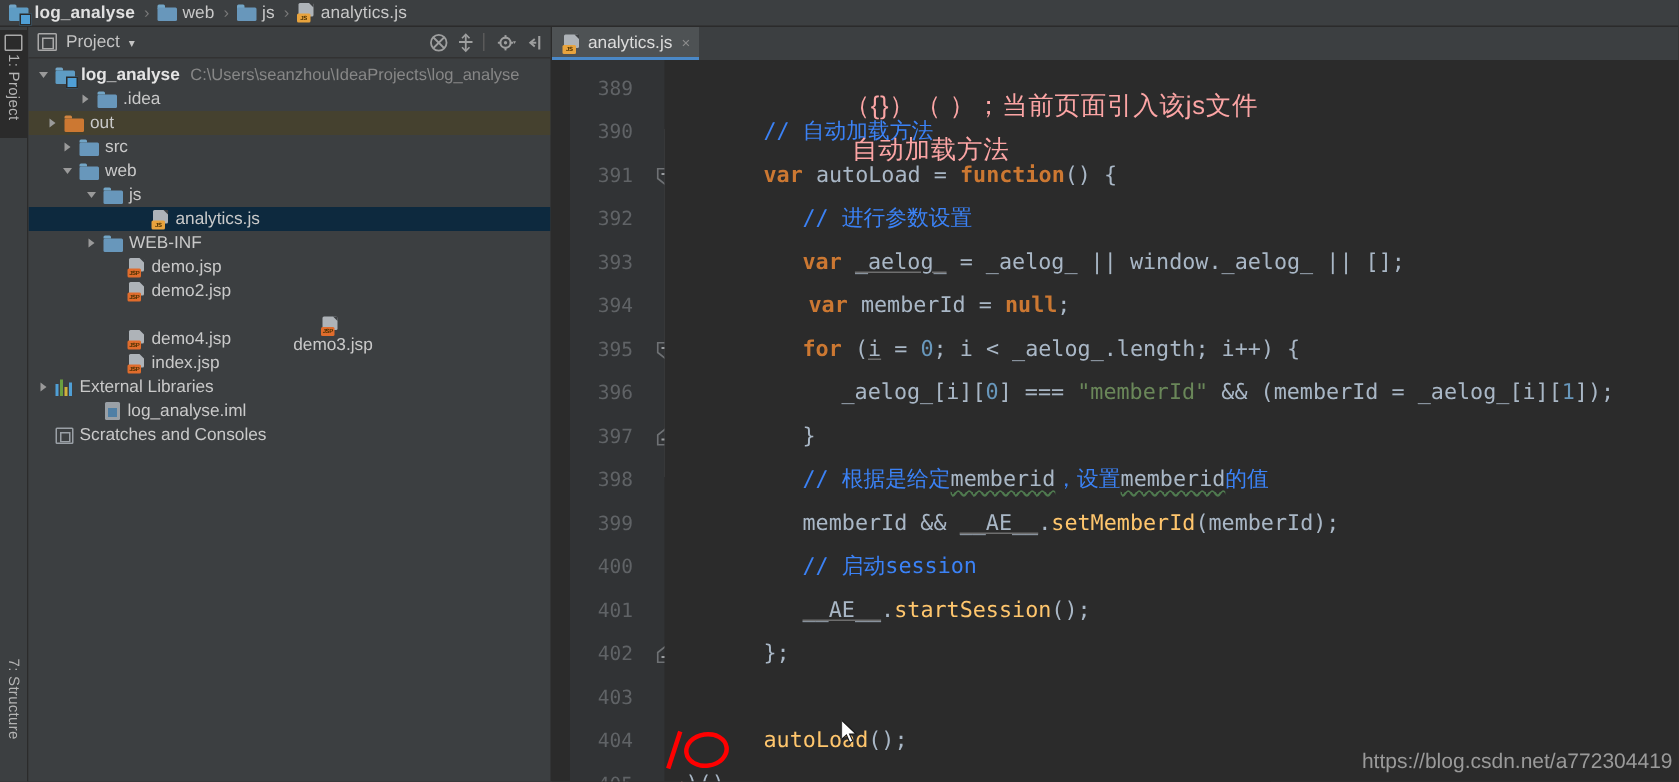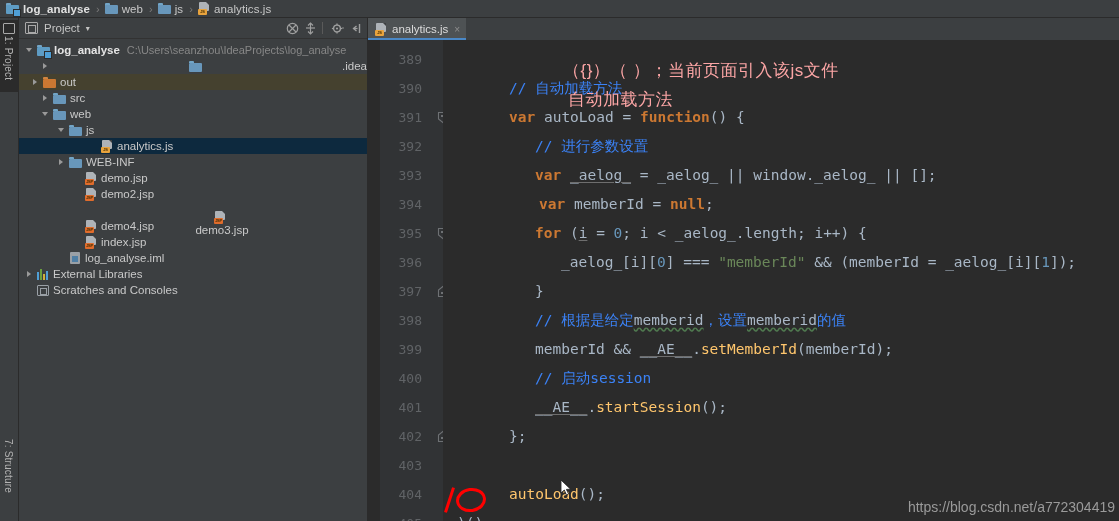--- a/index.html
+++ b/index.html
@@ -275,21 +275,21 @@
           <span class="arrow d"></span>
           <span style="display: flex; align-items: center;">
             <span class="ico ico-folder module">
               <span class="tab"></span>
               <span class="body"></span>
             </span>
           </span>
           <span class="rlabel bold">log_analyse</span>
           <span class="rpath">C:\Users\seanzhou\IdeaProjects\log_analyse</span>
         </div>
-        <div class="row" style="padding-left: 22px; justify-content: space-between;">
+        <div class="row" style="padding-left: 34px;">
           <span class="arrow r"></span>
           <span style="display: flex; align-items: center;">
             <span class="ico ico-folder">
               <span class="tab"></span>
               <span class="body"></span>
             </span>
           </span>
           <span class="rlabel">.idea</span>
         </div>
         <div class="row hov" style="padding-left: 12px;">
@@ -394,41 +394,41 @@
         </div>
         <div class="row" style="padding-left: 54px;">
           <span class="arrow"></span>
           <span style="display: flex; align-items: center;">
             <span class="ico ico-js ico-jsp">
               <span class="pg"></span>
               <span class="badge">JSP</span>
             </span>
           </span>
           <span class="rlabel">index.jsp</span>
-        </div>
-        <div class="row" style="padding-left: 38px;">
-          <span class="arrow"></span>
-          <span style="display: flex; align-items: center;">
-            <span class="ico ico-iml">
-              <span class="pg"></span>
-            </span>
-          </span>
-          <span class="rlabel">log_analyse.iml</span>
         </div>
         <div class="row" style="padding-left: 6px;">
           <span class="arrow r"></span>
           <span style="display: flex; align-items: center;">
             <span class="ico ico-lib">
               <i></i>
               <i></i>
               <i></i>
               <i></i>
             </span>
           </span>
           <span class="rlabel">External Libraries</span>
+        </div>
+        <div class="row" style="padding-left: 38px;">
+          <span class="arrow"></span>
+          <span style="display: flex; align-items: center;">
+            <span class="ico ico-iml">
+              <span class="pg"></span>
+            </span>
+          </span>
+          <span class="rlabel">log_analyse.iml</span>
         </div>
         <div class="row" style="padding-left: 6px;">
           <span class="arrow"></span>
           <span style="display: flex; align-items: center;">
             <span class="ico ico-scratch"></span>
           </span>
           <span class="rlabel">Scratches and Consoles</span>
         </div>
       </div>
   </div>

